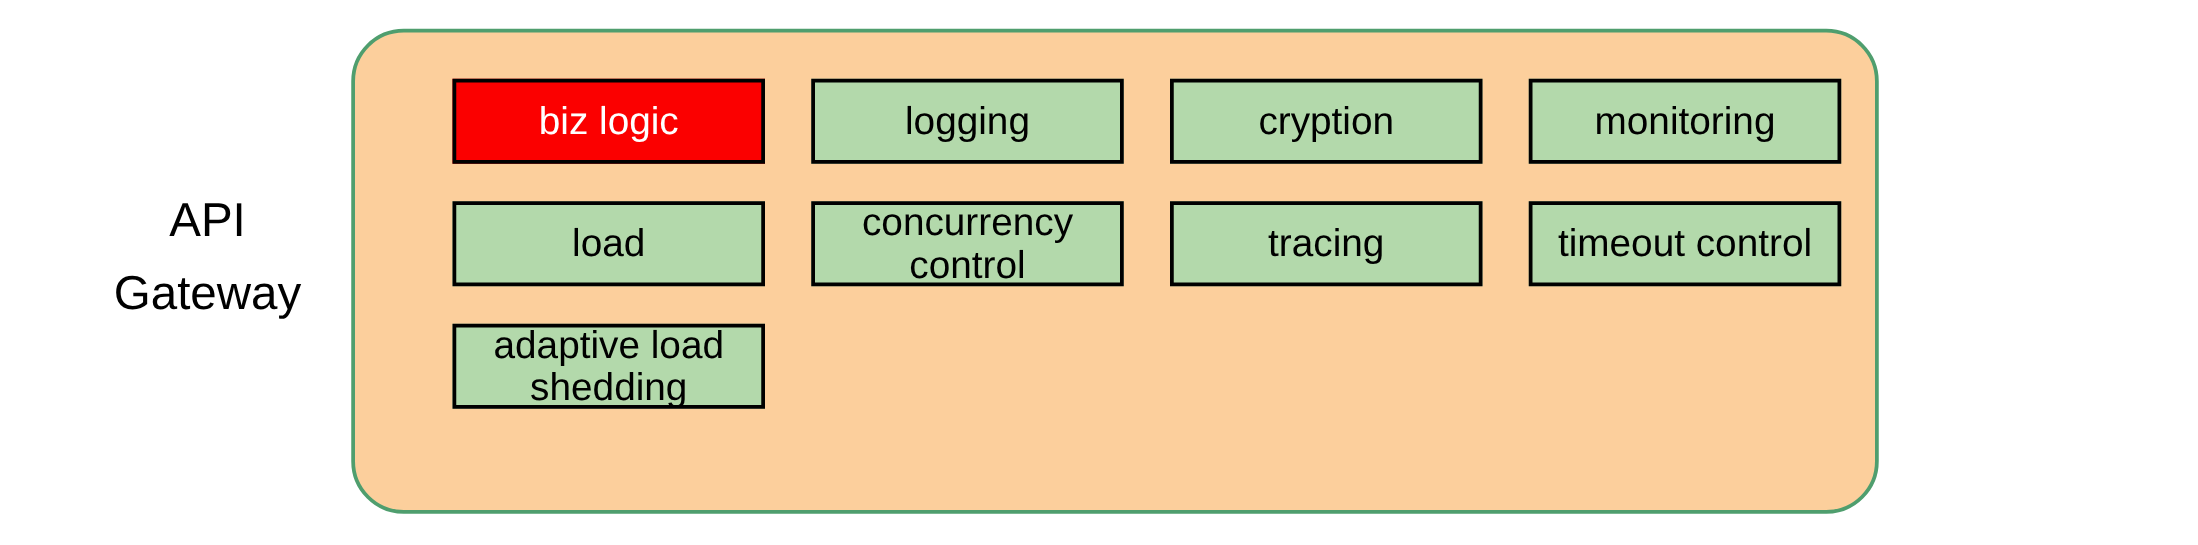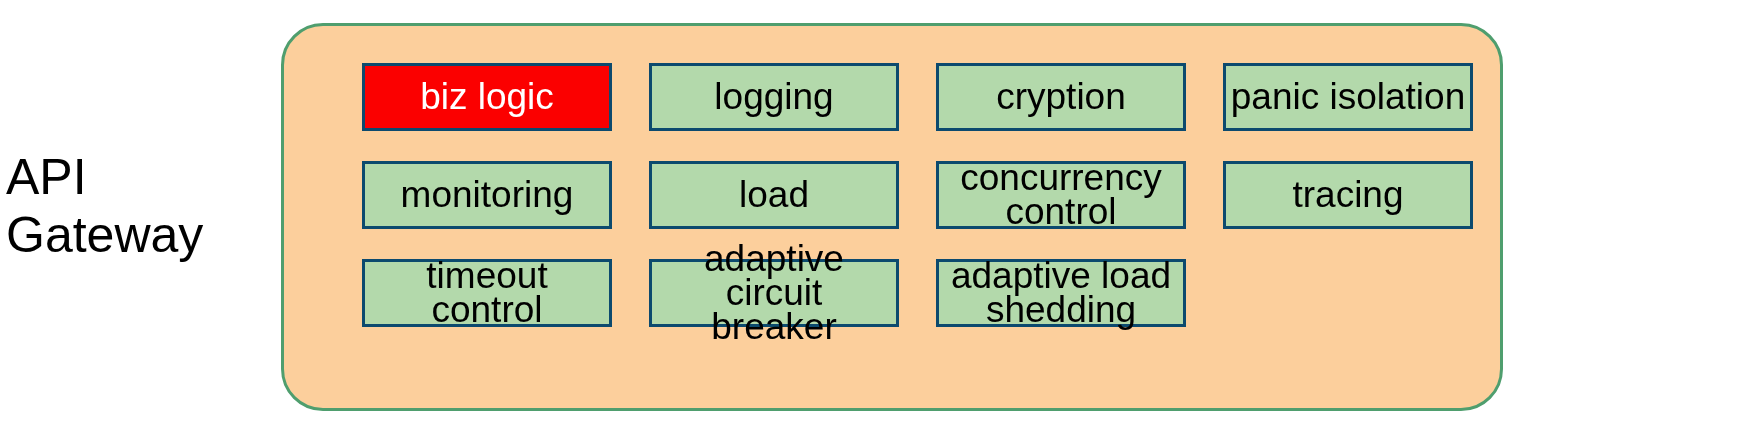--- a/index.html
+++ b/index.html
@@ -16,24 +16,25 @@
   #diagram {
     position: relative;
     width: 1758px;
     height: 436px;
     background: #ffffff;
   }
 
   
   #gateway-label {
     position: absolute;
-    left: 6px;
+    left: 16px;
     top: 148px;
     width: 300px;
-    font-size: 50px;
+    text-align: center;
+    font-size: 38px;
     line-height: 58px;
     color: #000000;
     white-space: pre-line;
     letter-spacing: 0px;
   }
 
   
   #gateway-container {
     position: absolute;
     left: 281px;
@@ -56,26 +57,26 @@
     display: grid;
     grid-template-columns: repeat(4, 250px);
     grid-template-rows: repeat(3, 68px);
     column-gap: 37px;
     row-gap: 30px;
   }
 
   .capability-box {
     box-sizing: border-box;
     background: #b3d9ab;
-    border: 3px solid #0c4a6e;
+    border: 3px solid #000000;
     display: flex;
     align-items: center;
     justify-content: center;
     text-align: center;
-    font-size: 37px;
+    font-size: 31px;
     line-height: 34px;
     color: #000000;
     white-space: pre-line;
     padding: 0 4px;
   }
 
   .capability-box.highlight {
     background: #fb0000;
     color: #ffffff;
   }
@@ -98,23 +99,20 @@
 
 
       <div class="capability-box">
         <span>logging</span>
       </div>
 
       <div class="capability-box">
         <span>cryption</span>
       </div>
 
-      <div class="capability-box">
-        <span>panic isolation</span>
-      </div>
 
       <div class="capability-box">
         <span>monitoring</span>
       </div>
 
       <div class="capability-box">
         <span>load</span>
       </div>
 
       <div class="capability-box">
@@ -123,24 +121,20 @@
       </div>
 
       <div class="capability-box">
         <span>tracing</span>
       </div>
 
       <div class="capability-box">
         <span>timeout control</span>
       </div>
 
-      <div class="capability-box">
-        <span>adaptive circuit
-breaker</span>
-      </div>
 
       <div class="capability-box">
         <span>adaptive load
 shedding</span>
       </div>
 
     </div>
   </div>
 </div>
 

